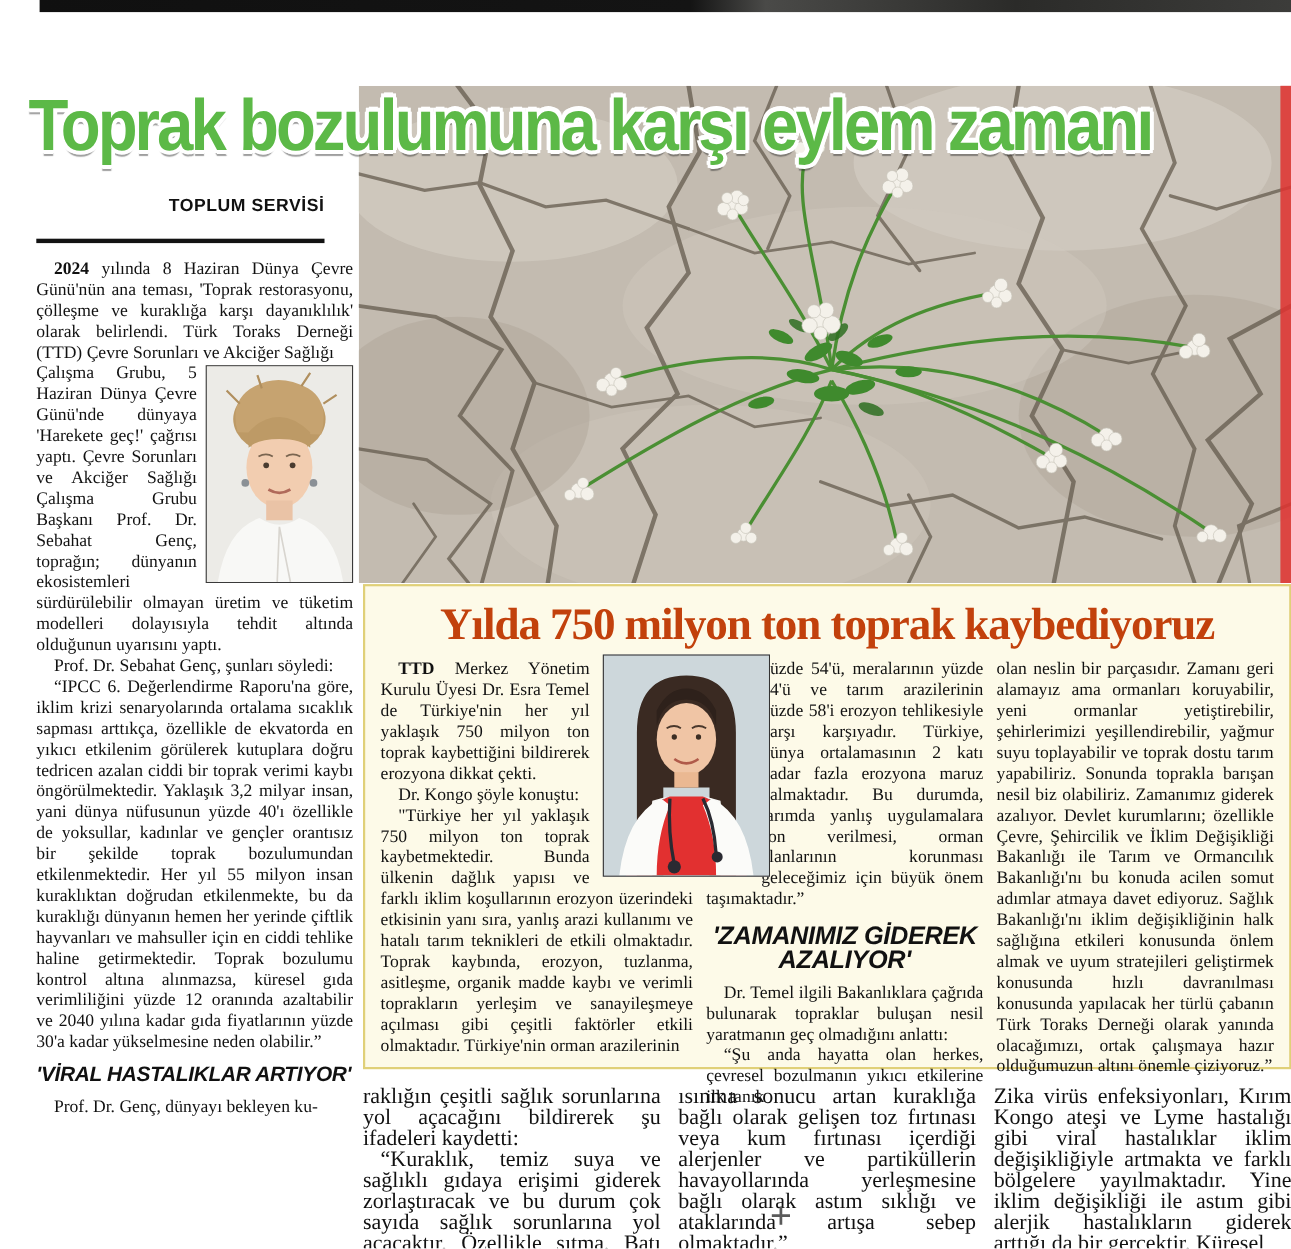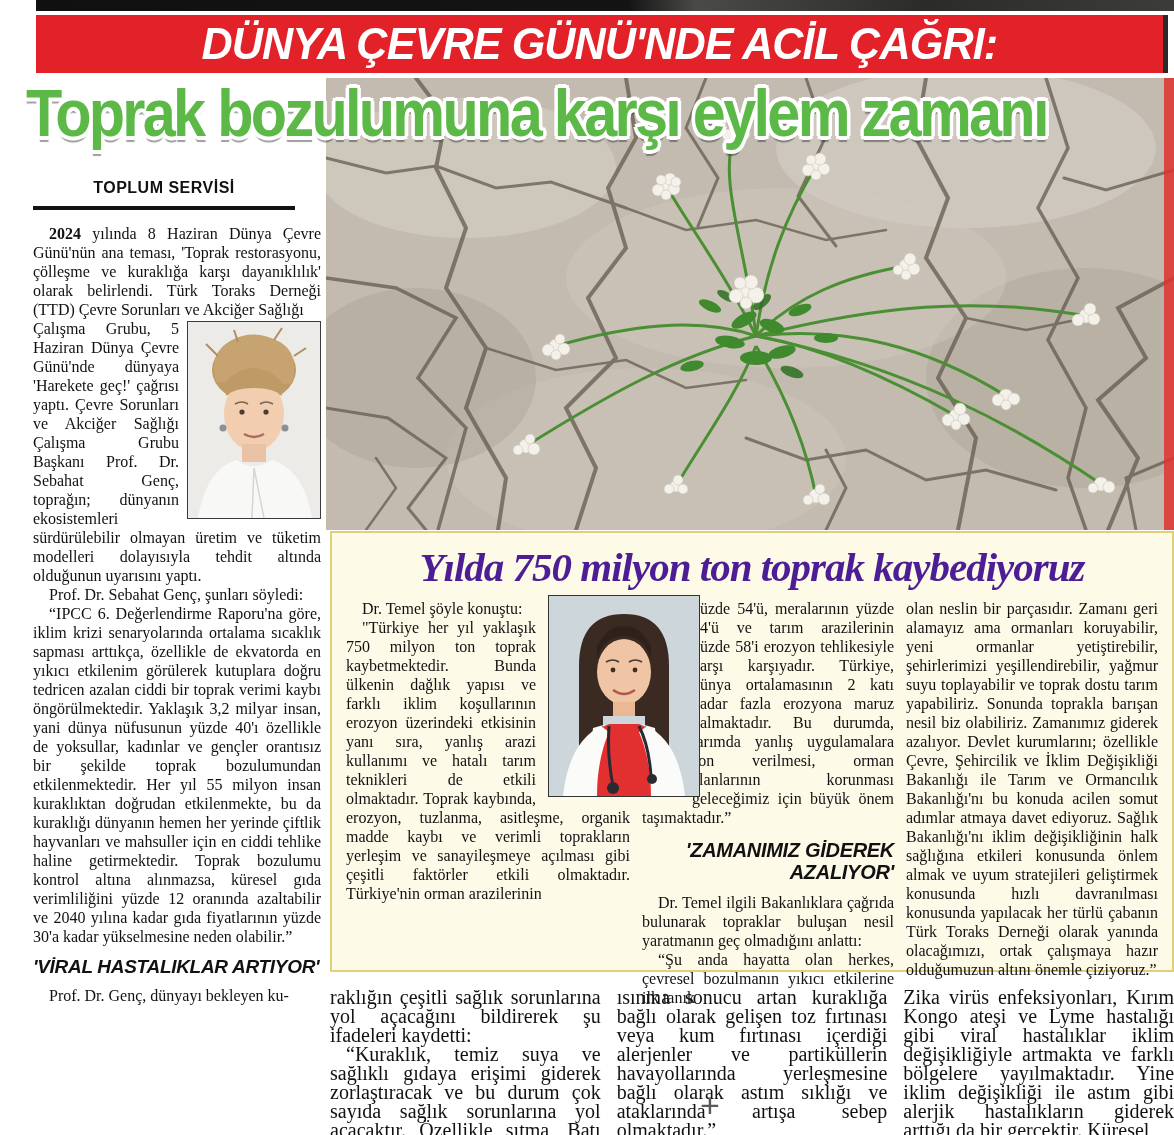--- a/index.html
+++ b/index.html
@@ -19,59 +19,56 @@
 
   .headline{position:absolute;left:26px;top:80px;width:1148px;z-index:5;
             font-family:"Liberation Sans","DejaVu Sans",sans-serif;font-weight:bold;
             font-size:66px;line-height:1;color:#5cb947;letter-spacing:-3px;white-space:nowrap;
             transform:scaleX(.90);transform-origin:left top;
             text-shadow:-3px -3px 0 #fff,3px -3px 0 #fff,-3px 3px 0 #fff,3px 3px 0 #fff,
                         0 -4px 0 #fff,0 4px 0 #fff,-4px 0 0 #fff,4px 0 0 #fff,0 6px 1px rgba(40,40,40,.45);}
 
   .leftcol{position:absolute;left:33px;top:178px;width:288px;font-size:16px;line-height:19px;text-align:justify;}
   .byline{font-family:"Liberation Sans","DejaVu Sans",sans-serif;font-weight:bold;font-size:16px;
-          letter-spacing:.5px;border-bottom:4px solid #131313;padding-bottom:9px;margin-bottom:14px;width:262px;text-align:center;}
+          letter-spacing:.5px;border-bottom:4px solid #131313;padding-bottom:20px;margin-bottom:14px;width:262px;text-align:right;}
   p{margin:0;}
   .ind{text-indent:16px;}
   .lead{font-weight:bold;}
   .sec-head{font-family:"Liberation Sans","DejaVu Sans",sans-serif;font-weight:bold;font-style:italic;
             font-size:19px;line-height:22px;text-align:left;margin:10px 0 8px 0;letter-spacing:-.3px;}
   .inset-photo{float:right;width:132px;height:196px;border:1px solid #3a3a3a;background:#eceae6;
                margin:2px 0 4px 8px;overflow:hidden;}
 
   .box{position:absolute;left:330px;top:531px;width:844px;height:441px;box-sizing:border-box;
        background:#fdfae8;border:2px solid #e0d078;padding:8px 14px 6px 14px;}
-  .box-title{font-family:"Liberation Serif","DejaVu Serif",serif;font-weight:bold;font-style:italic;
-             color:#4c1d95;font-size:41px;line-height:48px;text-align:center;margin:2px 0 8px 0;letter-spacing:-1px;}
+  .box-title{font-family:"Liberation Serif","DejaVu Serif",serif;font-weight:bold;
+             color:#c2410c;font-size:41px;line-height:48px;text-align:center;margin:2px 0 8px 0;letter-spacing:-1px;}
   .box-cols{display:flex;gap:12px;font-size:16px;line-height:19px;text-align:justify;}
   .bc1{width:284px;} .bc2{width:252px;} .bc3{flex:1;}
   .s1{float:right;width:94px;height:206px;}
   .s2{float:left;width:50px;height:206px;}
   .box-photo{position:absolute;left:216px;top:62px;width:150px;height:200px;border:1px solid #333;
              background:#cfd8dc;overflow:hidden;z-index:3;}
   .box-head{font-family:"Liberation Sans","DejaVu Sans",sans-serif;font-weight:bold;font-style:italic;
-            font-size:20px;line-height:22px;text-align:right;margin:12px 0 10px 0;letter-spacing:-.3px;}
+            font-size:23px;line-height:22px;text-align:center;margin:12px 0 10px 0;letter-spacing:-.3px;}
 
   .bottomcols{position:absolute;left:330px;top:988px;width:844px;display:flex;gap:16px;
               font-size:20px;line-height:19px;text-align:justify;}
   .bcol{flex:1;}
 
   .cropmark{position:absolute;left:700px;top:1086px;font-family:"Liberation Sans",sans-serif;
             font-size:34px;font-weight:100;color:#5a5a5a;}
 </style>
 </head>
 <body>
 
 <div class="page">
 
   <div class="topbar"></div>
 
-  <div class="banner">
-    <span class="banner-text">DÜNYA ÇEVRE GÜNÜ'NDE ACİL ÇAĞRI:</span>
-  </div>
 
   <div class="main-photo">
     <svg width="848" height="452" viewBox="0 0 848 452" preserveAspectRatio="none">
       <rect width="848" height="452" fill="#c3bbb0"></rect>
       <ellipse cx="140" cy="90" rx="150" ry="70" fill="#d7d1c6" opacity=".55"></ellipse>
       <ellipse cx="640" cy="70" rx="190" ry="80" fill="#d9d3c9" opacity=".5"></ellipse>
       <ellipse cx="760" cy="300" rx="160" ry="110" fill="#b0a799" opacity=".45"></ellipse>
       <ellipse cx="320" cy="380" rx="200" ry="90" fill="#cdc5b9" opacity=".5"></ellipse>
       <ellipse cx="90" cy="300" rx="120" ry="90" fill="#aaa193" opacity=".4"></ellipse>
       <ellipse cx="460" cy="200" rx="220" ry="90" fill="#d2cbc0" opacity=".4"></ellipse>
@@ -278,21 +275,23 @@
         <path d="M136 200 Q130 146 98 130 L90 136 Q102 164 102 200 Z" fill="#fbfbf9"></path>
         <path d="M60 130 Q58 160 64 190 M90 130 Q100 150 102 180" stroke="#2a2a32" stroke-width="3" fill="none"></path>
         <circle cx="64" cy="192" r="6" fill="#2a2a32"></circle>
         <circle cx="103" cy="183" r="5" fill="#2a2a32"></circle>
       </svg>
     </div>
 
     <div class="box-cols">
       <div class="bc1">
         <div class="s1"></div>
-        <p class="ind">Dr. Temel şöyle konuştu:</p>
+        <p class="ind"><span class="lead">TTD</span>
+          <span>Merkez Yönetim Kurulu Üyesi Dr. Esra Temel de Türkiye'nin her yıl yaklaşık 750 milyon ton toprak kaybettiğini bildirerek erozyona dikkat çekti.</span></p>
+        <p class="ind">Dr. Kongo şöyle konuştu:</p>
         <p class="ind">"Türkiye her yıl yaklaşık 750 milyon ton toprak kaybetmektedir. Bunda ülkenin dağlık yapısı ve farklı iklim koşullarının erozyon üzerindeki etkisinin yanı sıra, yanlış arazi kullanımı ve hatalı tarım teknikleri de etkili olmaktadır. Toprak kaybında, erozyon, tuzlanma, asitleşme, organik madde kaybı ve verimli toprakların yerleşim ve sanayileşmeye açılması gibi çeşitli faktörler etkili olmaktadır. Türkiye'nin orman arazilerinin</p>
       </div>
       <div class="bc2">
         <div class="s2"></div>
         <p>yüzde 54'ü, meralarının yüzde 64'ü ve tarım arazilerinin yüzde 58'i erozyon tehlikesiyle karşı karşıyadır. Türkiye, dünya ortalamasının 2 katı kadar fazla erozyona maruz kalmaktadır. Bu durumda, tarımda yanlış uygulamalara son verilmesi, orman alanlarının korunması geleceğimiz için büyük önem taşımaktadır.”</p>
         <div class="box-head">'ZAMANIMIZ GİDEREK AZALIYOR'</div>
         <p class="ind">Dr. Temel ilgili Bakanlıklara çağrıda bulunarak topraklar buluşan nesil yaratmanın geç olmadığını anlattı:</p>
         <p class="ind">“Şu anda hayatta olan herkes, çevresel bozulmanın yıkıcı etkilerine ilk tanık</p>
       </div>
       <div class="bc3">

